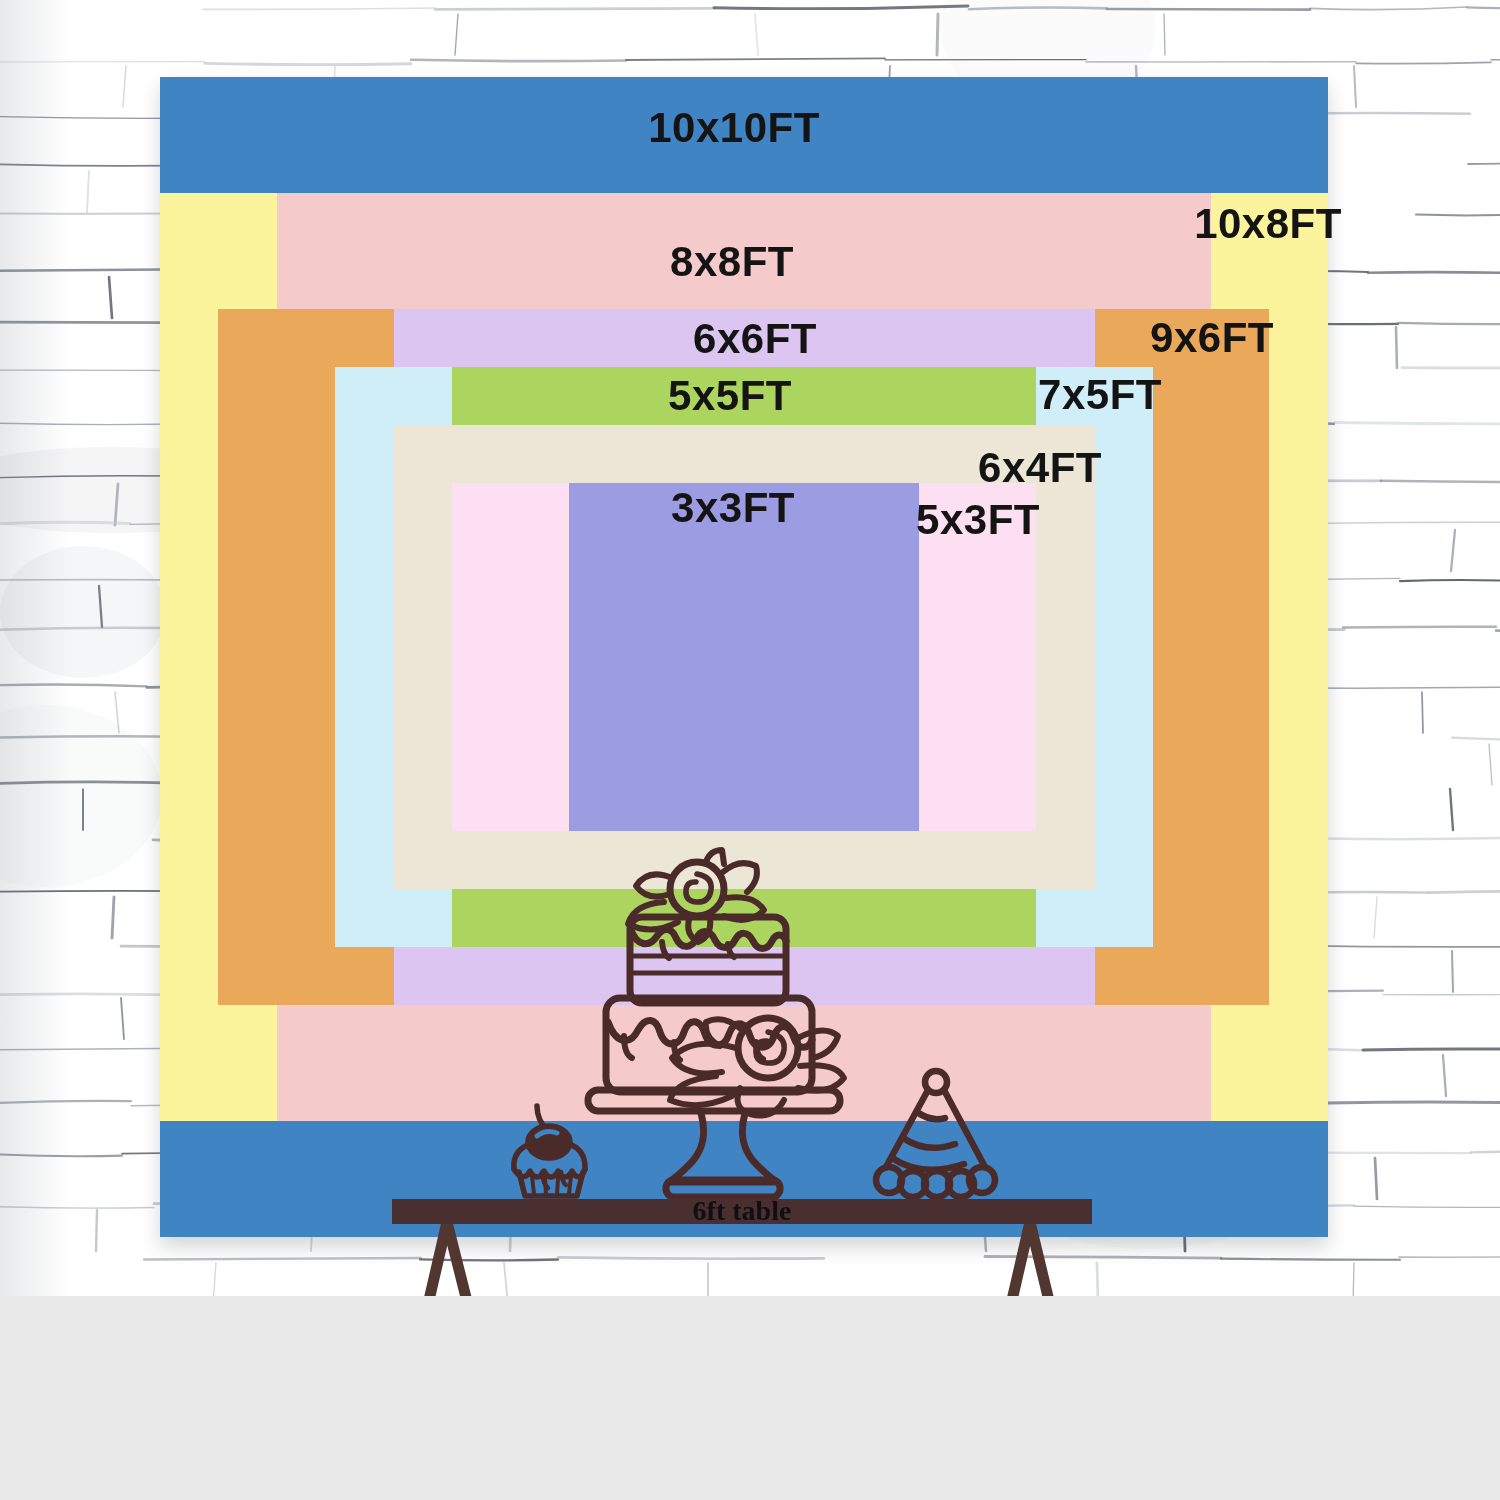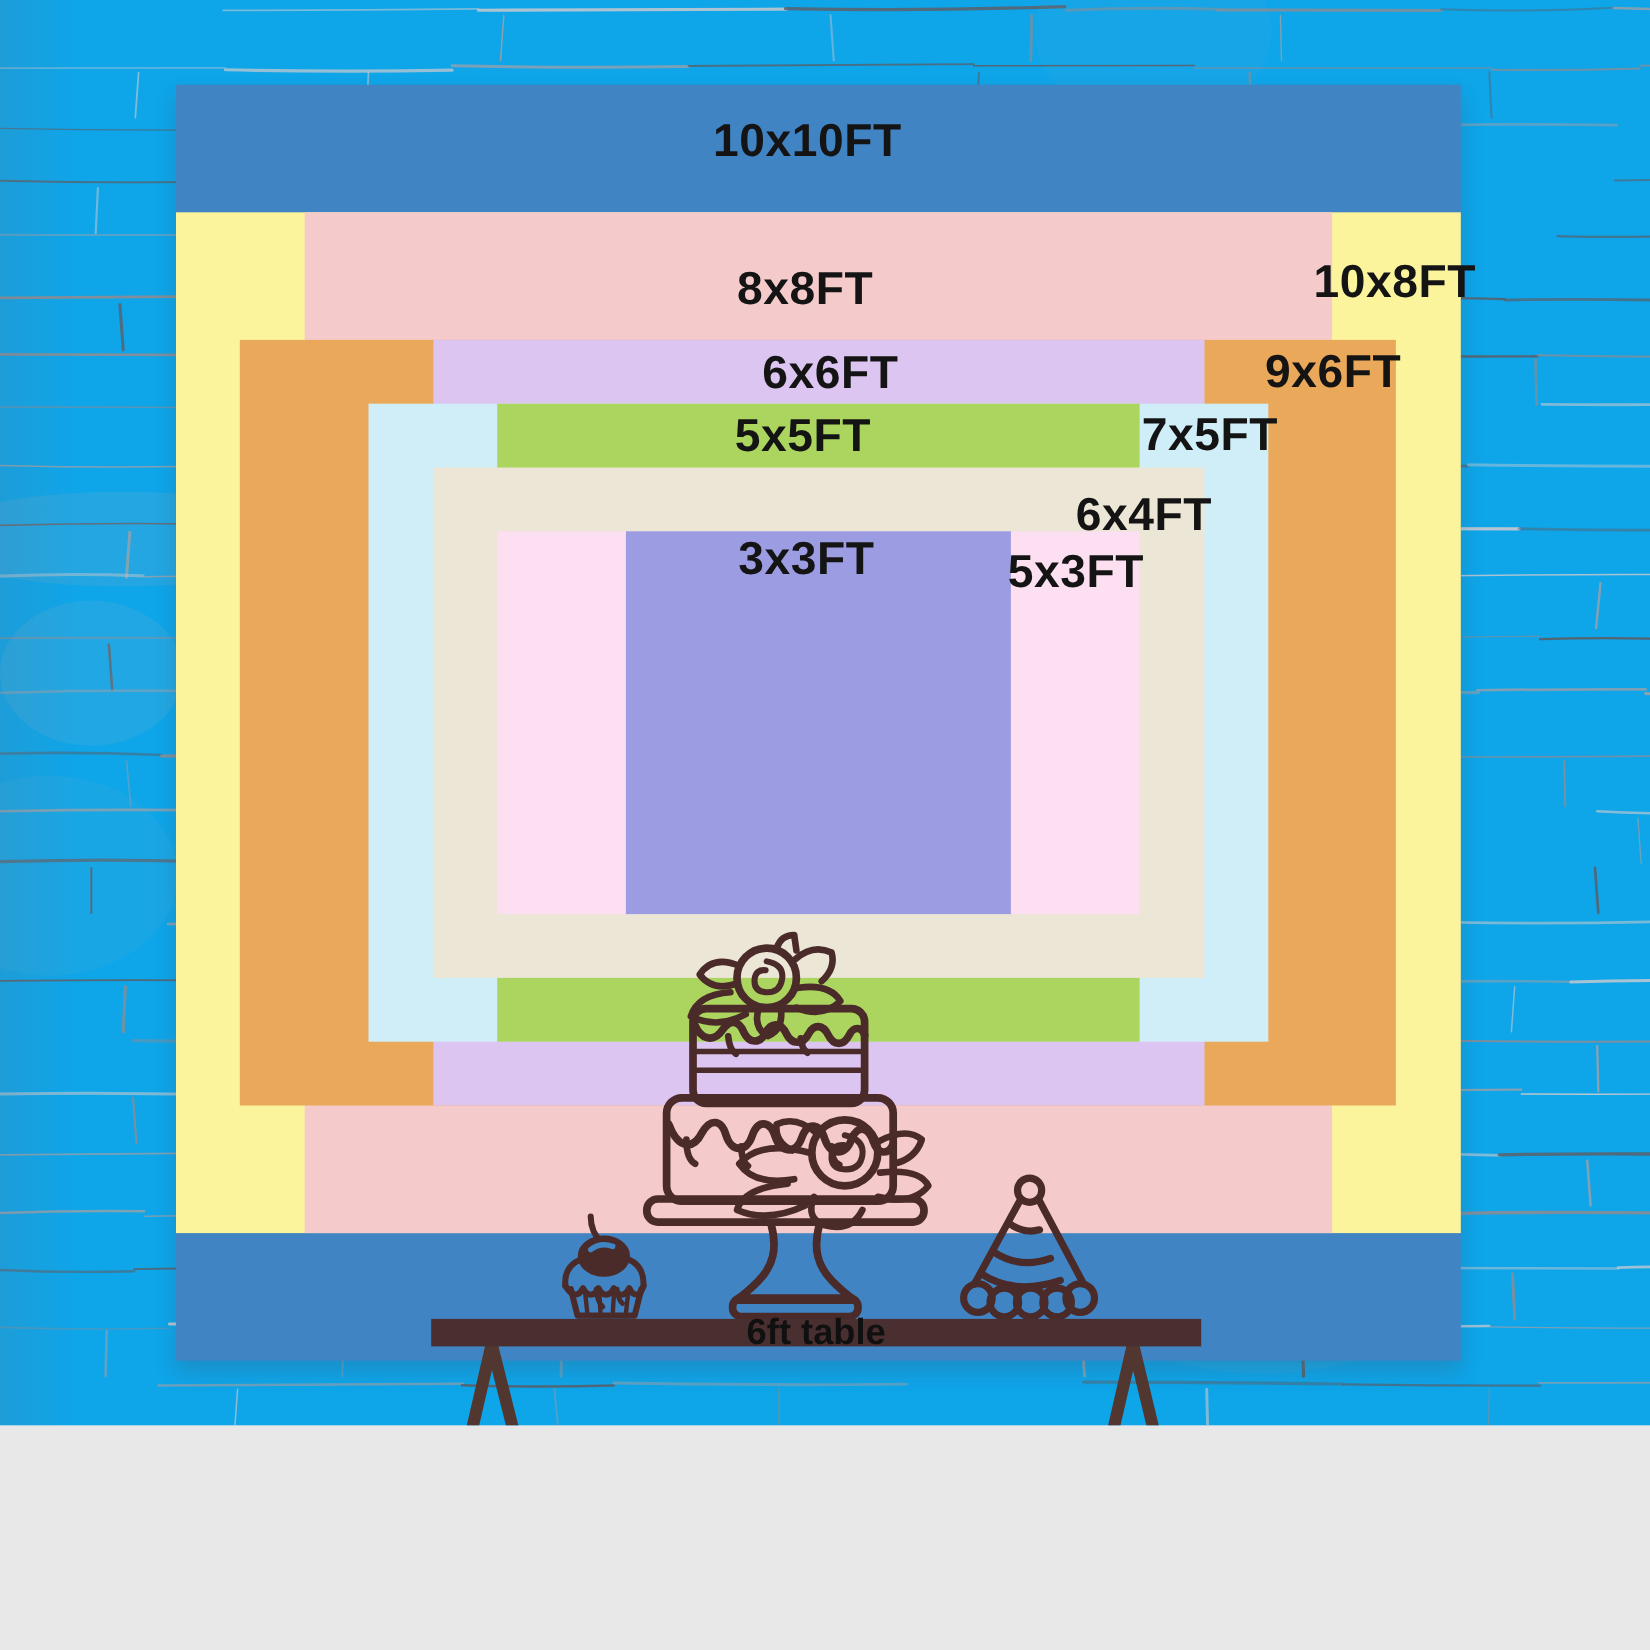--- a/index.html
+++ b/index.html
@@ -1,48 +1,48 @@
 <!DOCTYPE html>
 <html><head>
 <meta charset="utf-8">
 <style>
   html,body{margin:0;padding:0;background:#e8e8e8;}
   .stage{
     position:relative;width:1500px;height:1296px;overflow:hidden;
-    background:#0ea5e9;font-family:"Liberation Sans",sans-serif;
+    background:#ffffff;font-family:"Liberation Sans",sans-serif;
   }
   .wall{position:absolute;left:0;top:0;width:1500px;height:1500px;z-index:0;}
   .wall-shade-left{
     position:absolute;left:0;top:0;width:70px;height:100%;z-index:0;
     background:linear-gradient(90deg,rgba(110,116,128,.16),rgba(110,116,128,0));
   }
   .backdrop-rects{position:absolute;left:0;top:0;width:100%;height:100%;z-index:1;}
   .size-rect{position:absolute;}
   .labels{position:absolute;left:0;top:0;width:100%;height:100%;z-index:15;}
   .size-label{
     position:absolute;transform:translate(-50%,-50%);
     font-size:42px;font-weight:600;letter-spacing:.5px;white-space:nowrap;
   }
   .lbl-10x10{left:734px;top:128px;}
   .lbl-8x8  {left:732px;top:226px;margin-top:36px;}
-  .lbl-10x8 {left:1268px;top:224px;margin-top:32px;}
+  .lbl-10x8 {left:1268px;top:224px;}
   .lbl-6x6  {left:731px;top:339px;}
   .lbl-9x6  {left:1212px;top:338px;}
   .lbl-5x5  {left:730px;top:396px;text-align:center;}
   .lbl-7x5  {left:1100px;top:395px;}
   .lbl-6x4  {left:1040px;top:468px;}
   .lbl-3x3  {left:733px;top:508px;}
   .lbl-5x3  {left:978px;top:508px;margin-top:12px;}
   .art{position:absolute;left:0;top:0;width:1500px;height:1500px;z-index:20;pointer-events:none;}
   .table-top{
     position:absolute;left:392px;top:1199px;width:700px;height:25px;z-index:22;
   }
   .table-label{
     position:absolute;left:742px;top:1211px;transform:translate(-50%,-50%);z-index:23;
-    font-size:33px;font-weight:600;white-space:nowrap;
+    font-size:28px;font-weight:600;white-space:nowrap;font-family:Liberation Serif, serif;
   }
 </style>
 </head>
 <body>
 
 <div class="stage">
 
   <svg class="wall" viewBox="0 0 1500 1500" xmlns="http://www.w3.org/2000/svg">
       <path d="M203 9.4 q 116 0.1 232 -1.4" fill="none" stroke="#c3c8cf" stroke-width="1.6" stroke-opacity="0.59" stroke-linecap="round"></path>
       <path d="M435 9.3 q 140 -1.0 280 -1.0" fill="none" stroke="#c3c8cf" stroke-width="2.8" stroke-opacity="0.87" stroke-linecap="round"></path>

